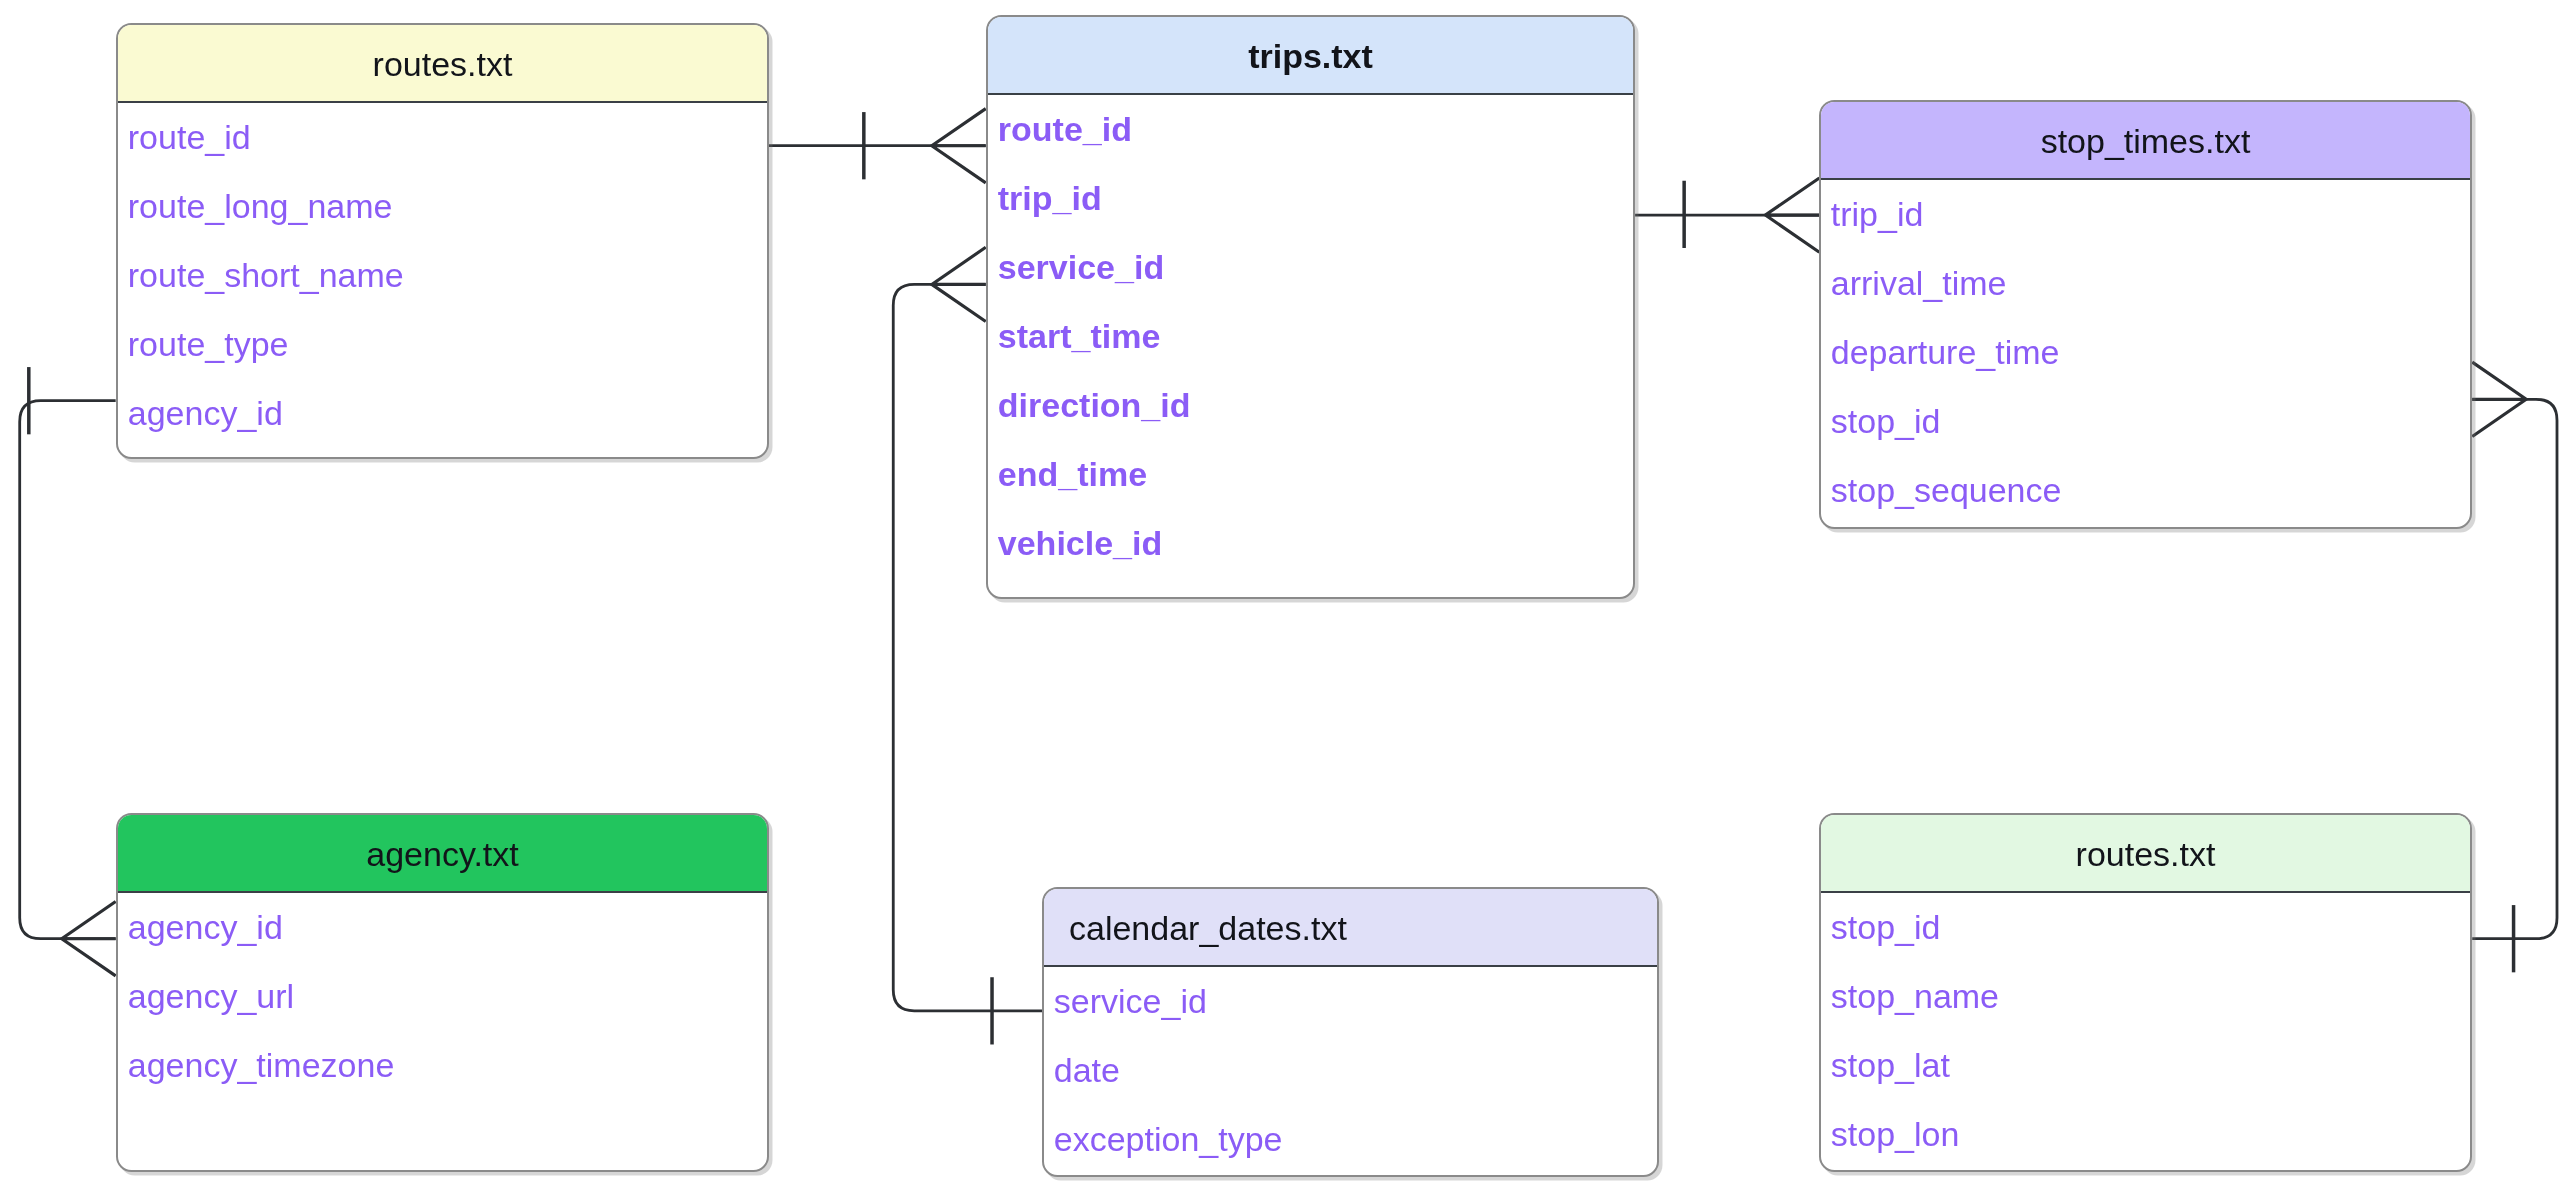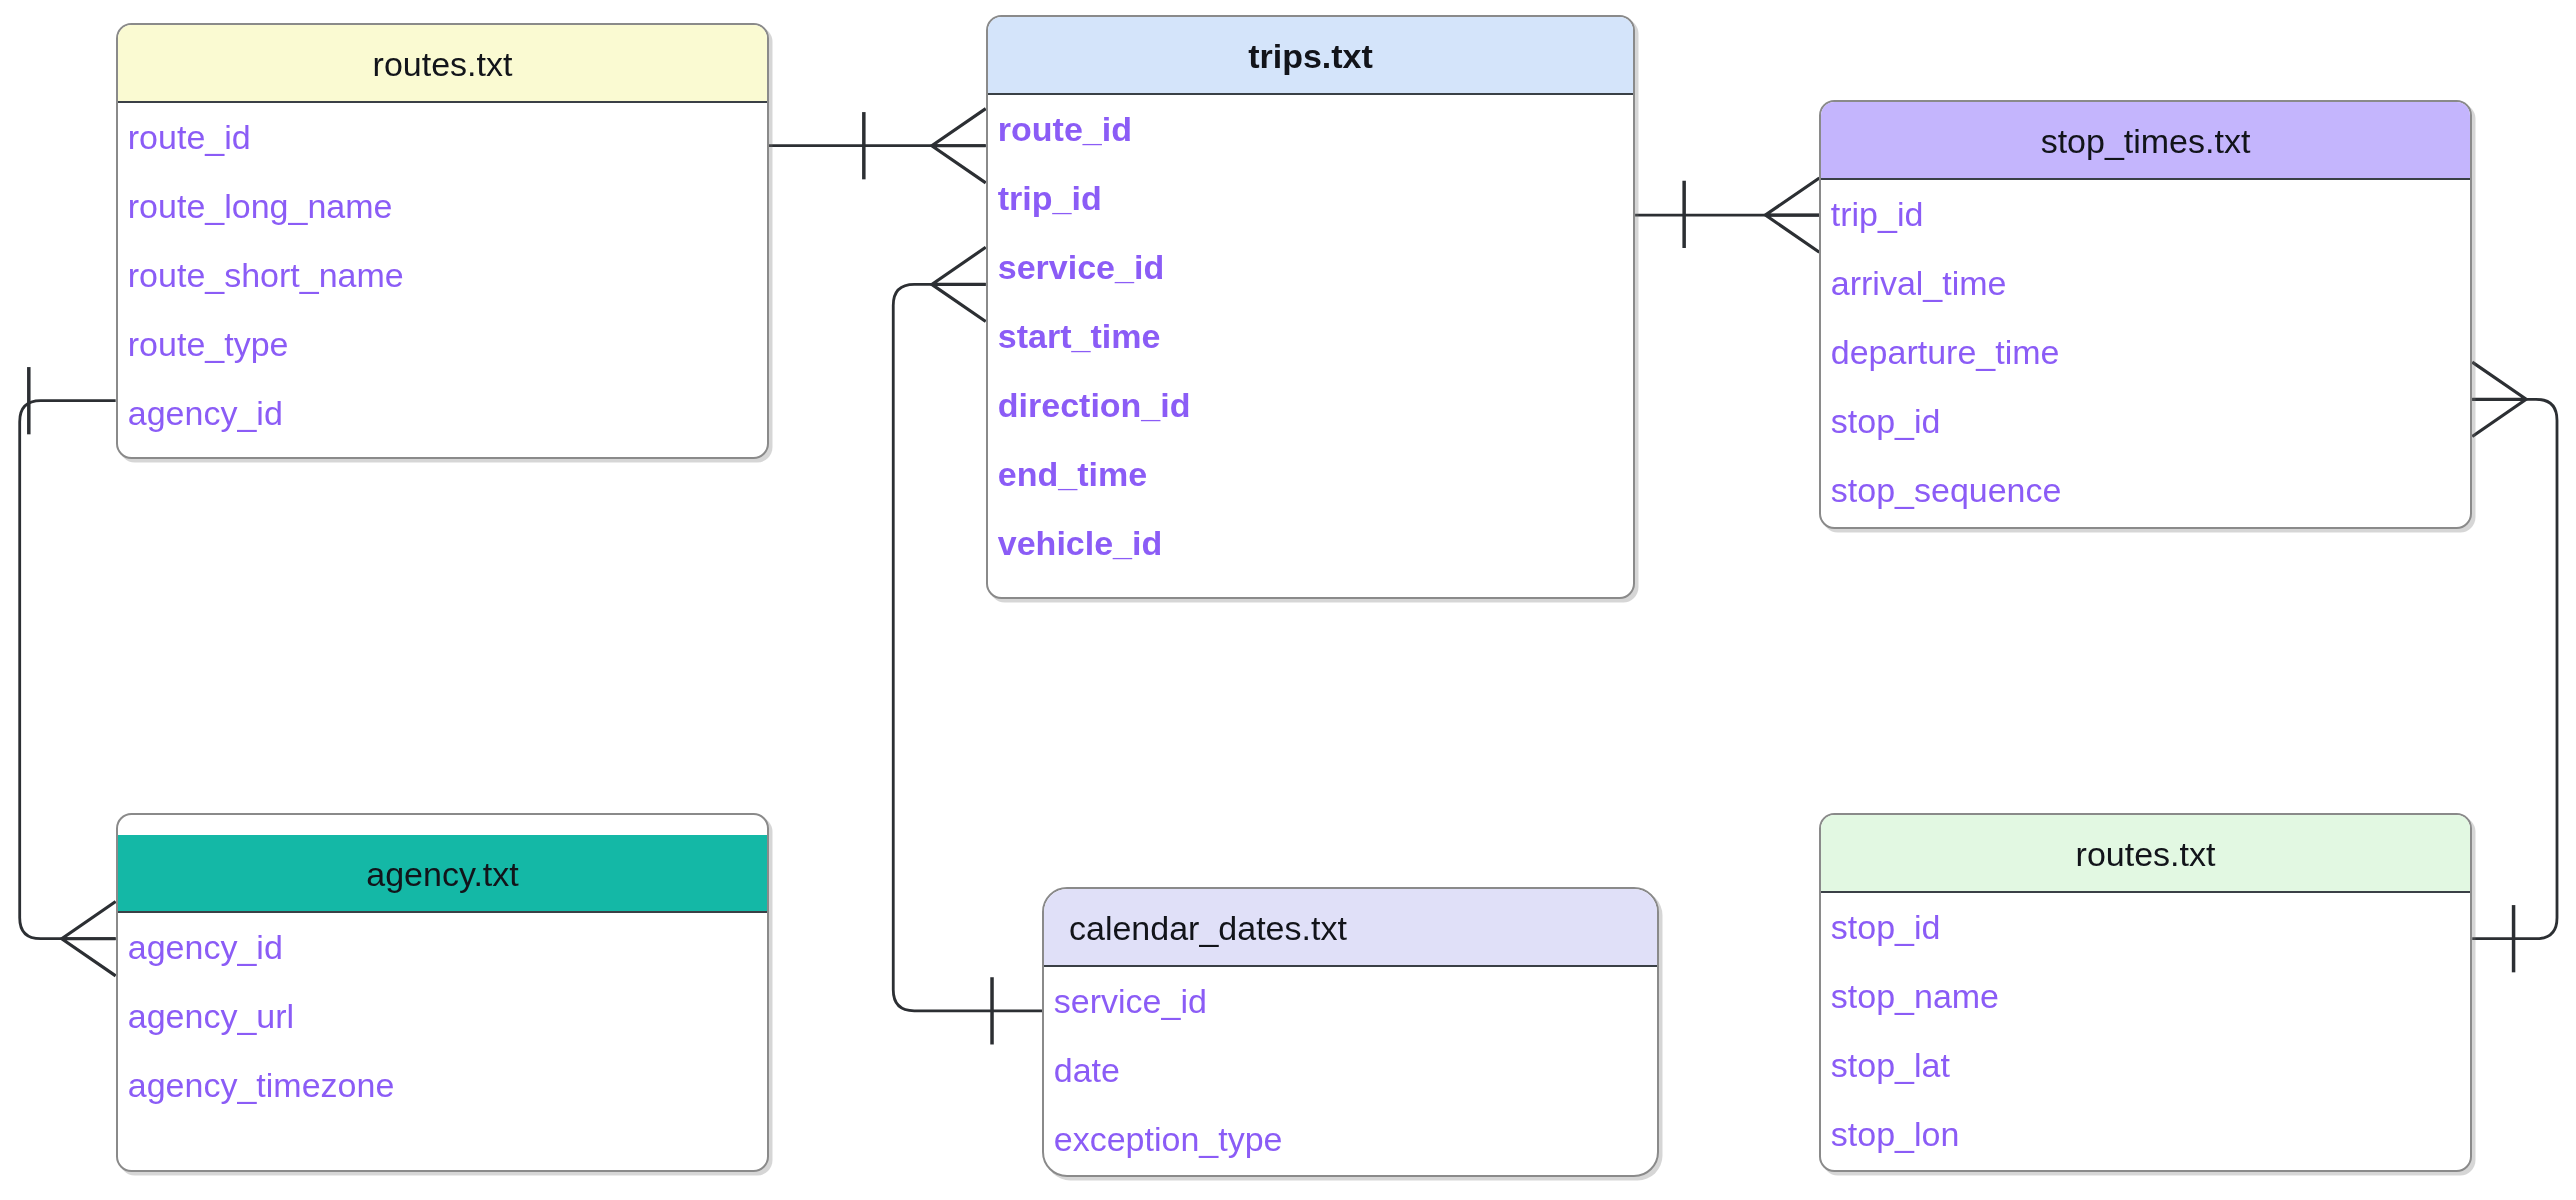--- a/index.html
+++ b/index.html
@@ -147,29 +147,29 @@
     <ul class="fields">
       <li class="field">trip_id</li>
       <li class="field">arrival_time</li>
       <li class="field">departure_time</li>
       <li class="field">stop_id</li>
       <li class="field">stop_sequence</li>
     </ul>
   </div>
 
   <div class="entity" style="left:116px; top:813px; width:653px; height:359px;">
-    <div class="entity-header" style="background:#14b8a6;margin-top:20px;">agency.txt</div>
+    <div class="entity-header" style="background:#22c55e;">agency.txt</div>
     <ul class="fields">
       <li class="field">agency_id</li>
       <li class="field">agency_url</li>
       <li class="field">agency_timezone</li>
     </ul>
   </div>
 
-  <div class="entity" style="left:1042px; top:887px; width:617px; height:290px;border-radius:25px;">
+  <div class="entity" style="left:1042px; top:887px; width:617px; height:290px;">
     <div class="entity-header align-left" style="background:#E0E0F8;">calendar_dates.txt</div>
     <ul class="fields">
       <li class="field">service_id</li>
       <li class="field">date</li>
       <li class="field">exception_type</li>
     </ul>
   </div>
 
   <div class="entity" style="left:1819px; top:813px; width:653px; height:359px;">
     <div class="entity-header" style="background:#E2F8E2;">routes.txt</div>

